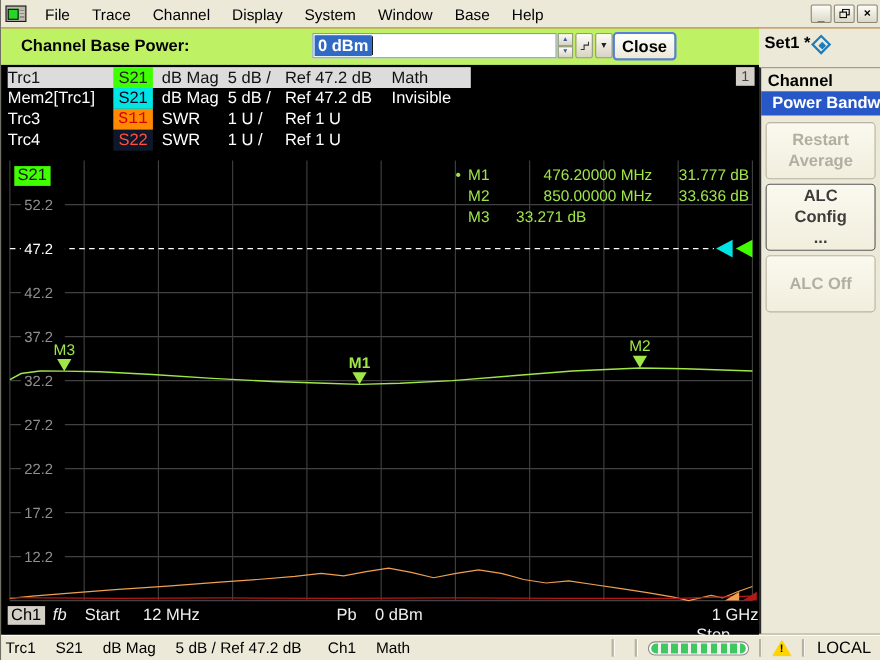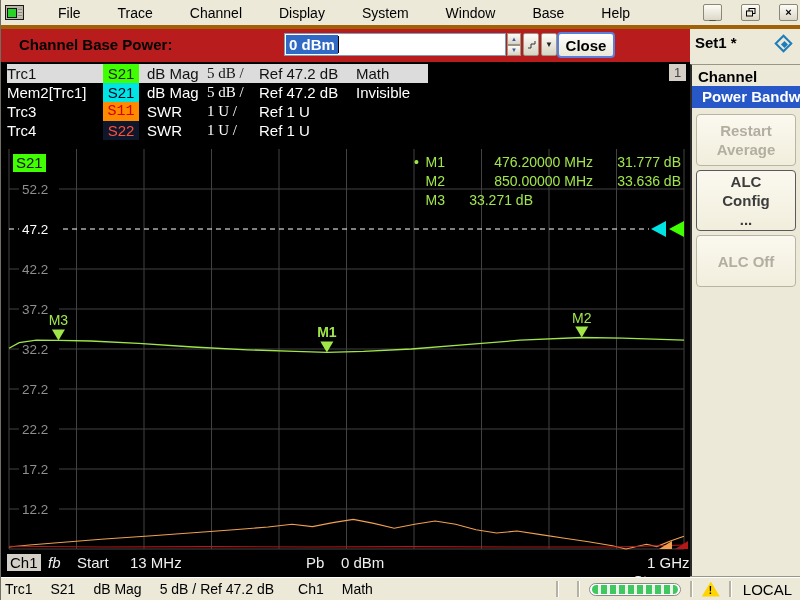--- a/index.html
+++ b/index.html
@@ -1,34 +1,34 @@
 <!DOCTYPE html>
 <html><head>
 <meta charset="utf-8">
 <style>
   html,body{width:800px;height:600px;margin:0;overflow:hidden;
     font-family:"Liberation Sans",sans-serif;-webkit-font-smoothing:none;}
   .app{width:800px;height:600px;background:#ece9d8;display:flex;flex-direction:column;box-sizing:border-box;border-left:1px solid #716f64;}
 
   
-  .menubar{height:25px;display:flex;align-items:center;background:#ece9d8;border-bottom:4px solid #a16207;flex:0 0 25px;gap:17px;}
+  .menubar{height:25px;display:flex;align-items:center;background:#ece9d8;border-bottom:1px solid #a16207;flex:0 0 25px;}
   .app-icon{width:19px;height:15px;background:#b9b5a9;border:1px solid #1a1a1a;margin:0 7px 0 4px;display:inline-flex;align-items:center;box-sizing:border-box;}
   .app-icon .screen{width:8px;height:8px;background:#27d427;border:1px solid #111;margin-left:1px;}
   .app-icon .keys{width:4px;height:8px;margin-left:1px;background:repeating-linear-gradient(#8d8a7e 0 1px,#c9c5b8 1px 3px);}
   .menu-item{padding:2px 10px;font-size:14px;color:#000;cursor:default;}
   .mb-spacer{flex:1;}
   .winbtn{width:19px;height:17px;margin-right:2px;background:linear-gradient(#fdfcf7,#dcd8c8);border:1px solid #8a8775;border-radius:2px;display:inline-flex;align-items:center;justify-content:center;font-size:11px;font-weight:bold;color:#000;line-height:1;box-sizing:border-box;}
   .winbtn.minimize span{position:relative;top:3px;}
 
   
   .content-row{flex:1;display:flex;min-height:0;}
   .left-col{width:690px;display:flex;flex-direction:column;}
 
   
-  .toolbar{position:relative;height:33px;flex:0 0 33px;background:#b91c1c;}
+  .toolbar{position:relative;height:33px;flex:0 0 33px;background:#bef264;}
   .tb-label{position:absolute;left:18px;top:7px;font-size:15px;font-weight:bold;color:#000;}
   .input-wrap{position:absolute;left:283px;top:4px;width:222px;height:23px;background:#fff;border:1px solid #7f9db9;box-sizing:border-box;display:flex;align-items:center;padding-left:1px;}
   .input-sel{background:#316ac5;color:#fff;font-weight:bold;font-size:15px;padding:1px 3px;}
   .caret{width:1px;height:17px;background:#000;}
   .spin{position:absolute;left:506px;top:4px;width:14px;height:23px;display:flex;flex-direction:column;}
   .spin span{flex:1;background:linear-gradient(#fdfcf7,#d8d4c4);border:1px solid #9a9686;font-size:6px;color:#3a5a9c;display:flex;align-items:center;justify-content:center;box-sizing:border-box;}
   .mini-btn{position:absolute;top:4px;width:16px;height:23px;background:linear-gradient(#fdfcf7,#d8d4c4);border:1px solid #9a9686;border-radius:2px;padding:0;display:flex;align-items:center;justify-content:center;box-sizing:border-box;}
   .mini-btn.step{left:522px;}
   .mini-btn.drop{left:540px;font-size:8px;color:#222;}
   .close-btn{position:absolute;left:556px;top:3px;height:26px;width:58px;background:linear-gradient(#ffffff,#ece9d8);border:2px solid #5a7edc;border-radius:4px;font-family:"Liberation Sans",sans-serif;font-size:15px;font-weight:bold;color:#000;}
@@ -39,21 +39,21 @@
   .trace-table{position:absolute;left:6px;top:2px;z-index:2;font-size:15px;}
   .trow{display:flex;height:19px;line-height:19px;color:#fff;white-space:nowrap;}
   .trow.selected{background:#dcdcdc;color:#111;}
   .tname{width:96px;}
   .badge{width:36px;text-align:center;margin-right:8px;font-size:15px;}
   .badge.green{background:#3fff00;color:#222;}
   .badge.cyan{background:#00e4e4;color:#002;}
   .badge.orange{background:#ff8a00;color:#d40000;font-family:Liberation Mono, monospace;}
   .badge.red{background:#0f172a;color:#ff5040;}
   .tfmt{width:60px;}
-  .tscale{width:52px;font-family:Liberation Serif, serif;}
+  .tscale{width:52px;}
   .tref{width:97px;}
   .tmath{width:72px;}
   .diag-num{position:absolute;right:4px;top:2px;z-index:2;width:17px;height:17px;background:#d4d0c8;color:#444;font-size:13px;text-align:center;line-height:17px;}
   .s21-badge{position:absolute;left:12px;top:92px;z-index:2;background:#3fff00;color:#111;font-size:15px;padding:0 3px;height:18px;line-height:18px;}
   .marker-readout{position:absolute;top:91px;right:9px;z-index:2;color:#a0e649;font-size:14px;}
   .mrow{display:flex;height:19px;line-height:19px;}
   .mpre{width:12px;text-align:right;}
   .mname{width:26px;text-align:right;}
   .mfreq{width:148px;text-align:right;}
   .mval{width:88px;text-align:right;}
@@ -63,21 +63,21 @@
   .cl-mode{left:47px;font-style:italic;}
   .cl-start-l{left:76px;}
   .cl-start-v{left:129px;}
   .cl-pb-l{left:305px;}
   .cl-pb-v{left:340px;}
   .cl-stop-l{left:632px;margin-top:18px;}
   .cl-stop-v{left:646px;}
 
   
   .sidebar{width:110px;flex:0 0 110px;background:#ece9d8;display:flex;flex-direction:column;box-sizing:border-box;}
-  .set-row{height:35px;display:flex;justify-content:space-between;align-items:flex-start;padding:5px 3px 0 5px;box-sizing:border-box;}
+  .set-row{height:35px;display:flex;justify-content:flex-start;align-items:flex-start;padding:5px 3px 0 5px;box-sizing:border-box;}
   .set-label{font-size:15px;font-weight:bold;color:#000;}
   .rs-logo{width:21px;height:21px;position:relative;margin-right:2px;}
   .rs-diamond{position:absolute;left:3px;top:3px;width:13px;height:13px;border:2px solid #1d7dbb;transform:rotate(45deg);box-sizing:border-box;}
   .rs-dot{position:absolute;left:8px;top:8px;width:5px;height:5px;background:#1d7dbb;transform:rotate(45deg);}
   .menu-panel{flex:1;display:flex;flex-direction:column;border-left:2px solid #2b2b2b;border-top:1px solid #9a9685;padding:1px 4px 6px 4px;min-height:0;}
   .menu-header{font-size:15px;font-weight:bold;color:#000;padding:2px 0 1px 2px;}
   .active-item{background:#2857c8;color:#fff;font-size:15px;font-weight:bold;padding:2px 0 3px 10px;margin:0 -4px 4px -4px;white-space:nowrap;overflow:hidden;}
   .soft-btn{font-family:"Liberation Sans",sans-serif;font-size:15px;font-weight:bold;color:#3c3c3c;background:linear-gradient(#fbf9ef,#f1eedd);border:1px solid #b9b5a3;border-radius:4px;margin:2px 0;min-height:52px;white-space:pre-line;line-height:19px;}
   .soft-btn.disabled{color:#b2aea0;}
   .soft-btn.framed{border:1px solid #5a5a5a;min-height:57px;}
@@ -264,21 +264,21 @@
             <span class="mpre"></span>
             <span class="mname">M3</span>
             <span class="mval">33.271 dB</span>
           </div>
         </div>
 
         <div class="channel-line">
           <span class="ch1">Ch1</span>
           <span class="cl-mode">fb</span>
           <span class="cl-start-l">Start</span>
-          <span class="cl-start-v">13 MHz</span>
+          <span class="cl-start-v">12 MHz</span>
           <span class="cl-pb-l">Pb</span>
           <span class="cl-pb-v">0 dBm</span>
           <span class="cl-stop-l">Stop</span>
           <span class="cl-stop-v">1 GHz</span>
         </div>
       </div>
     </div>
 
     <div class="sidebar">
       <div class="set-row">

